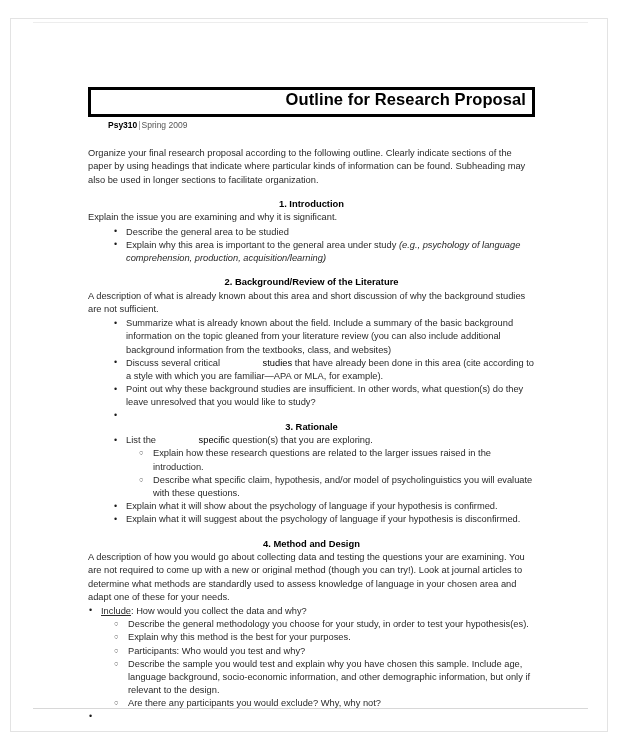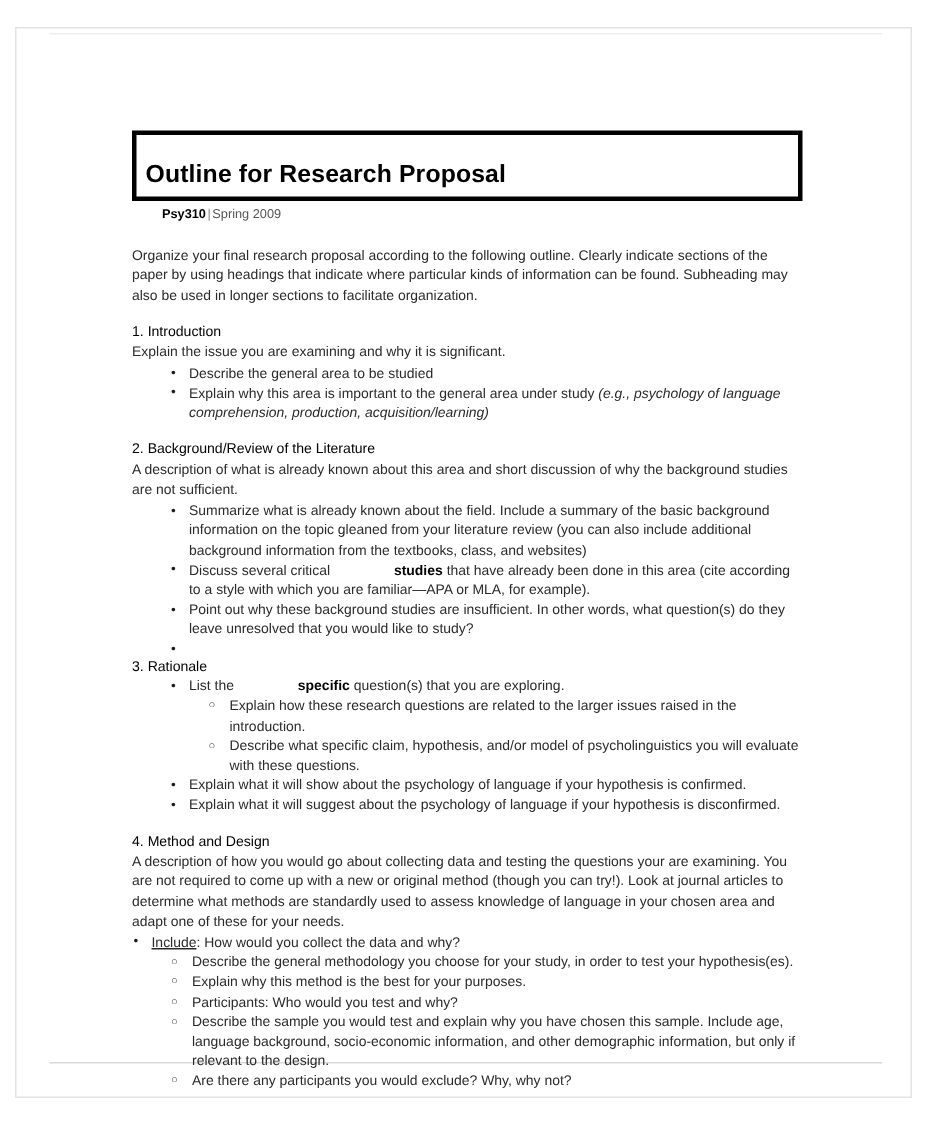--- a/index.html
+++ b/index.html
@@ -45,22 +45,22 @@
   .content {
     position: absolute;
     left: 77px;
     top: 68px;
     width: 447px;
   }
 
   
   .title-box {
     border: 3px solid #000;
-    padding: 17px 6px 5px 6px;
-    text-align: left;
+    padding: 0 6px 5px 6px;
+    text-align: right;
     box-sizing: border-box;
   }
   .title-box h1 {
     margin: 0;
     font-size: 16.5px;
     font-weight: bold;
     letter-spacing: 0.1px;
     line-height: 1.15;
     color: #000;
   }
@@ -87,24 +87,25 @@
     margin-top: 17px;
     font-size: 9.3px;
     line-height: 1.42;
     color: #2a2a2a;
   }
   .section {
     margin-top: 11px;
   }
   .section-heading {
     font-size: 9.4px;
-    font-weight: normal;
+    font-weight: bold;
     color: #000;
     line-height: 1.35;
     margin-bottom: 1px;
+    text-align: center;
   }
   .section-desc {
     font-size: 9.3px;
     line-height: 1.42;
     color: #2a2a2a;
   }
 
   
   ul.lvl1 {
     list-style: none;
@@ -144,21 +145,21 @@
   }
   ul.lvl2 > li > .bullet {
     position: absolute;
     left: 1px;
     top: 0;
     font-size: 7.5px;
     color: #3a3a3a;
     line-height: 1.55;
   }
   .em-italic { font-style: italic; }
-  .em-bold { font-weight: bold; color: #000; padding-left: 40px; }
+  .em-bold { font-weight: normal; color: #000; padding-left: 40px; }
   .em-underline { text-decoration: underline; }
 </style>
 </head>
 <body>
 
 <div class="page">
   <div class="rule-top"></div>
   <div class="rule-bottom"></div>
 
   <div class="content">

